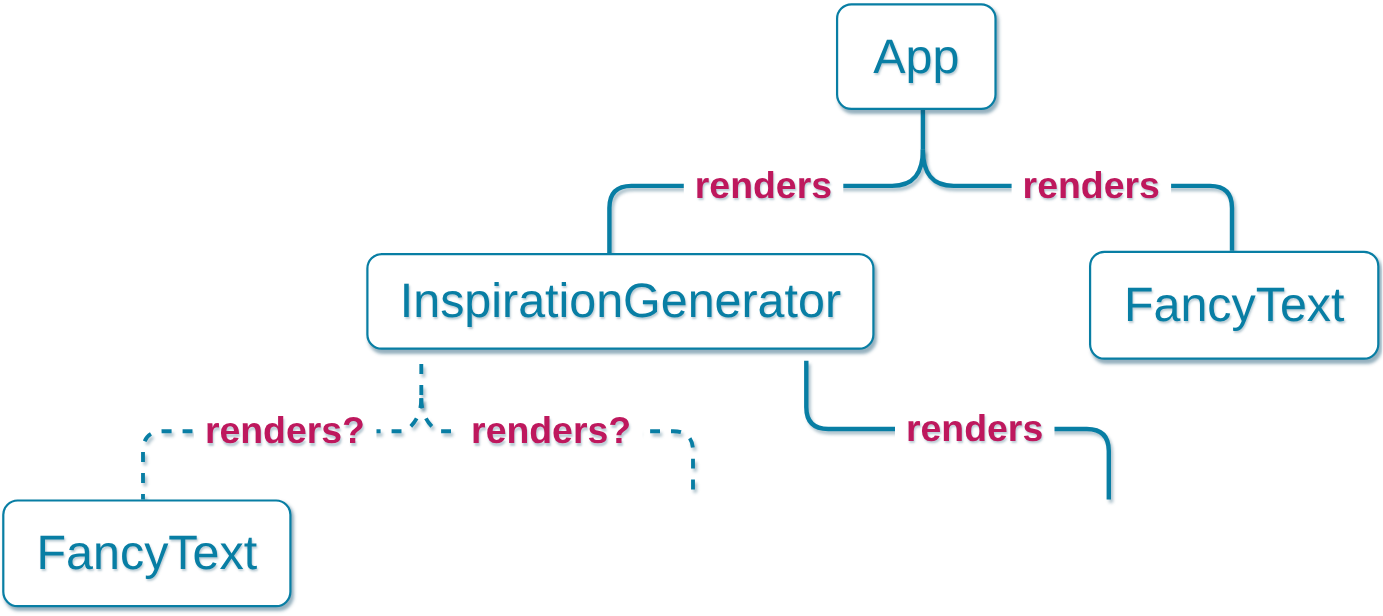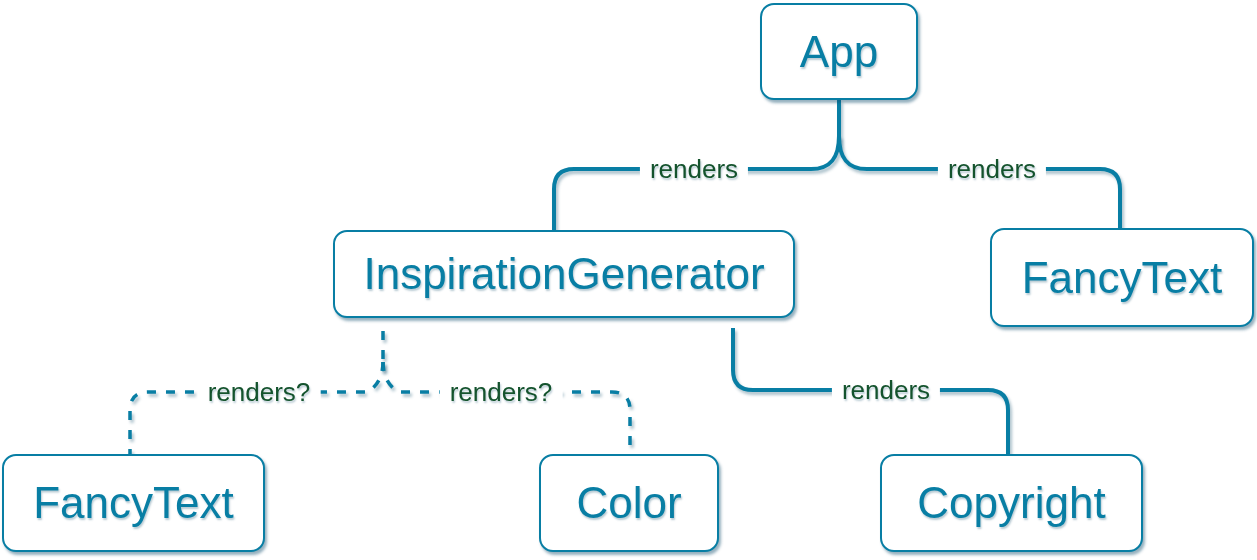--- a/index.html
+++ b/index.html
@@ -26,23 +26,23 @@
     stroke: #087ea4;
     filter: drop-shadow(2px 3px 1.5px rgba(20, 80, 110, 0.35));
   }
   svg.edges path.solid { stroke-width: 4; }
   svg.edges path.dashed { stroke-width: 3.5; stroke-dasharray: 9 10; }
   .edge-label {
     position: absolute;
     z-index: 2;
     transform: translate(-50%, -50%);
     background: #ffffff;
-    color: #14532d;
-    font-size: 26px;
-    font-weight: 400;
+    color: #be185d;
+    font-size: 34px;
+    font-weight: 700;
     line-height: 1;
     padding: 2px 10px;
     white-space: nowrap;
     text-shadow: 1px 2px 2px rgba(20, 80, 110, 0.30);
   }
   .node {
     position: absolute;
     z-index: 3;
     box-sizing: border-box;
     background: #ffffff;
@@ -51,21 +51,21 @@
     box-shadow: 2px 3px 3px rgba(20, 80, 110, 0.45);
     display: flex;
     align-items: center;
     justify-content: center;
     color: #087ea4;
     font-size: 44px;
     font-weight: 500;
     white-space: nowrap;
     text-shadow: 1px 2px 2px rgba(20, 80, 110, 0.30);
   }
-  .node-app            { left: 760px; top: 3px;   width: 158px; height: 97px; }
+  .node-app            { left: 760px; top: 3px;   width: 146px; height: 97px; }
   .node-inspiration    { left: 333px; top: 230px; width: 462px; height: 88px; }
   .node-fancy-top      { left: 990px; top: 228px; width: 264px; height: 99px; }
   .node-fancy-bottom   { left: 2px;   top: 454px; width: 263px; height: 98px; }
   .node-color          { left: 539px; top: 454px; width: 180px; height: 98px; }
   .node-copyright      { left: 880px; top: 454px; width: 263px; height: 98px; }
   .label-renders-left-top  { left: 694px; top: 169px; }
   .label-renders-right-top { left: 992px; top: 169px; }
   .label-renders-q-left    { left: 259px; top: 392px; }
   .label-renders-q-right   { left: 501px; top: 392px; }
   .label-renders-copyright { left: 886px; top: 390px; }
@@ -99,20 +99,14 @@
   </div>
   <div class="node node-inspiration">
     <span>InspirationGenerator</span>
   </div>
   <div class="node node-fancy-top">
     <span>FancyText</span>
   </div>
   <div class="node node-fancy-bottom">
     <span>FancyText</span>
   </div>
-  <div class="node node-color">
-    <span>Color</span>
-  </div>
-  <div class="node node-copyright">
-    <span>Copyright</span>
-  </div>
 
 </div>
 
 </body></html>

